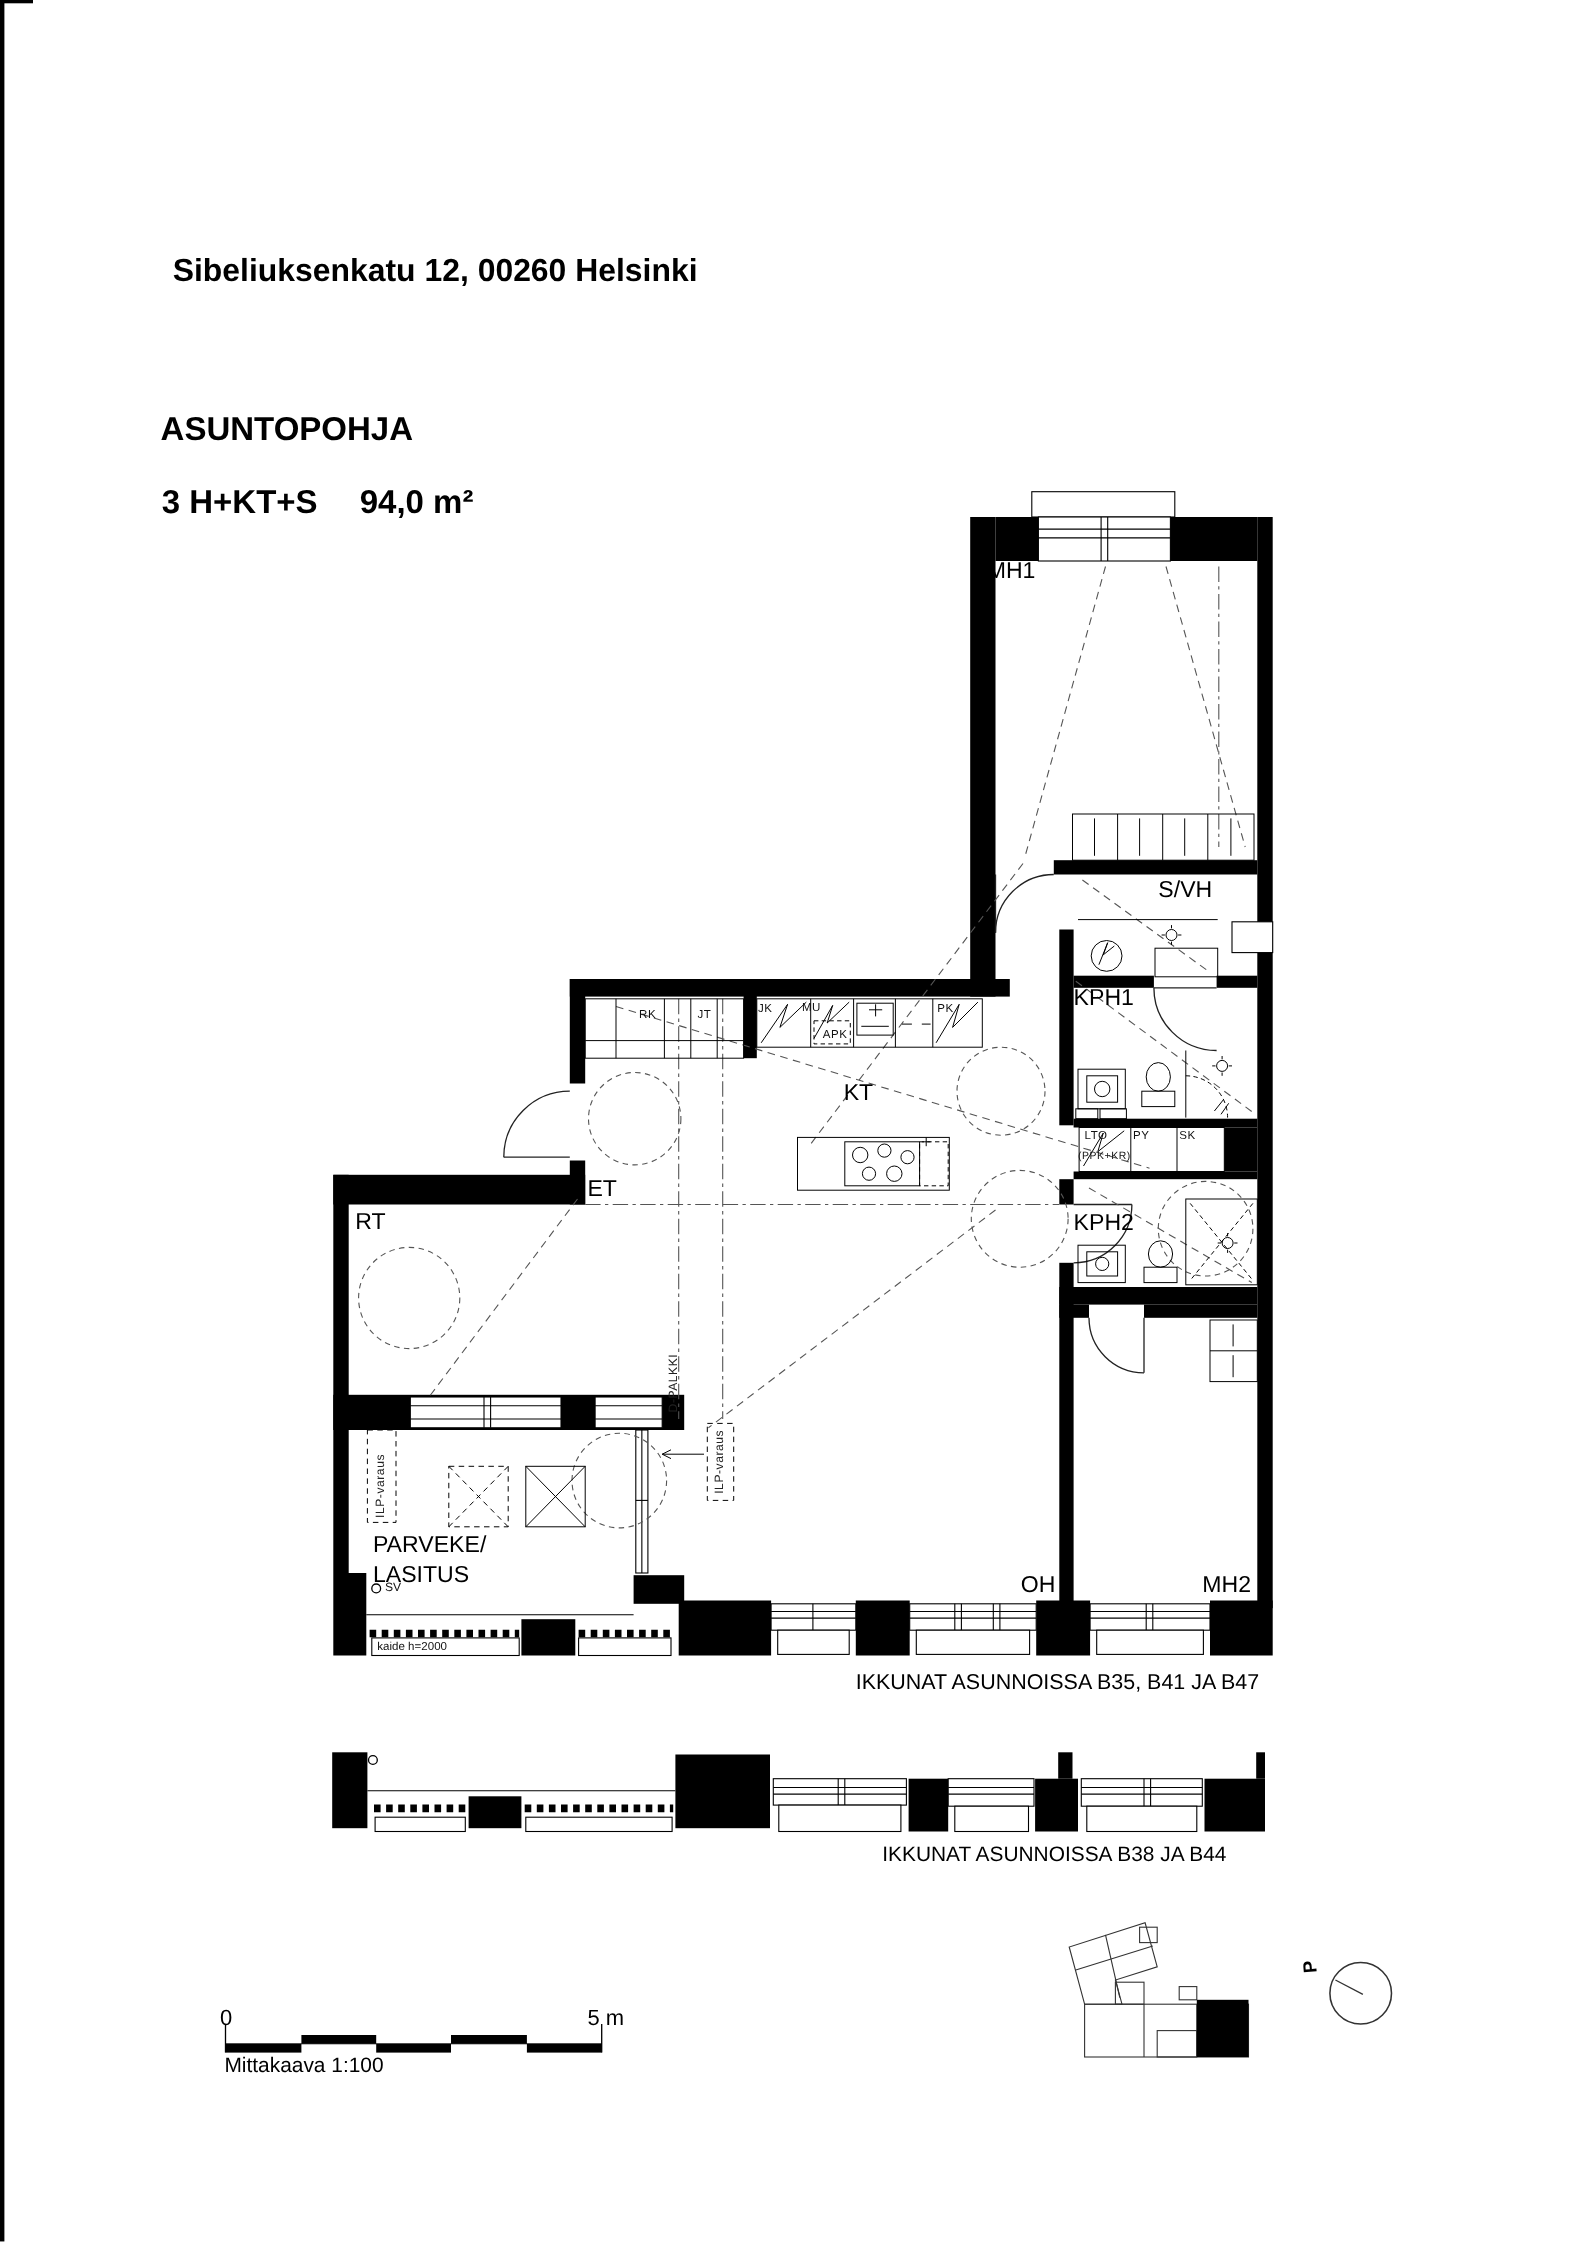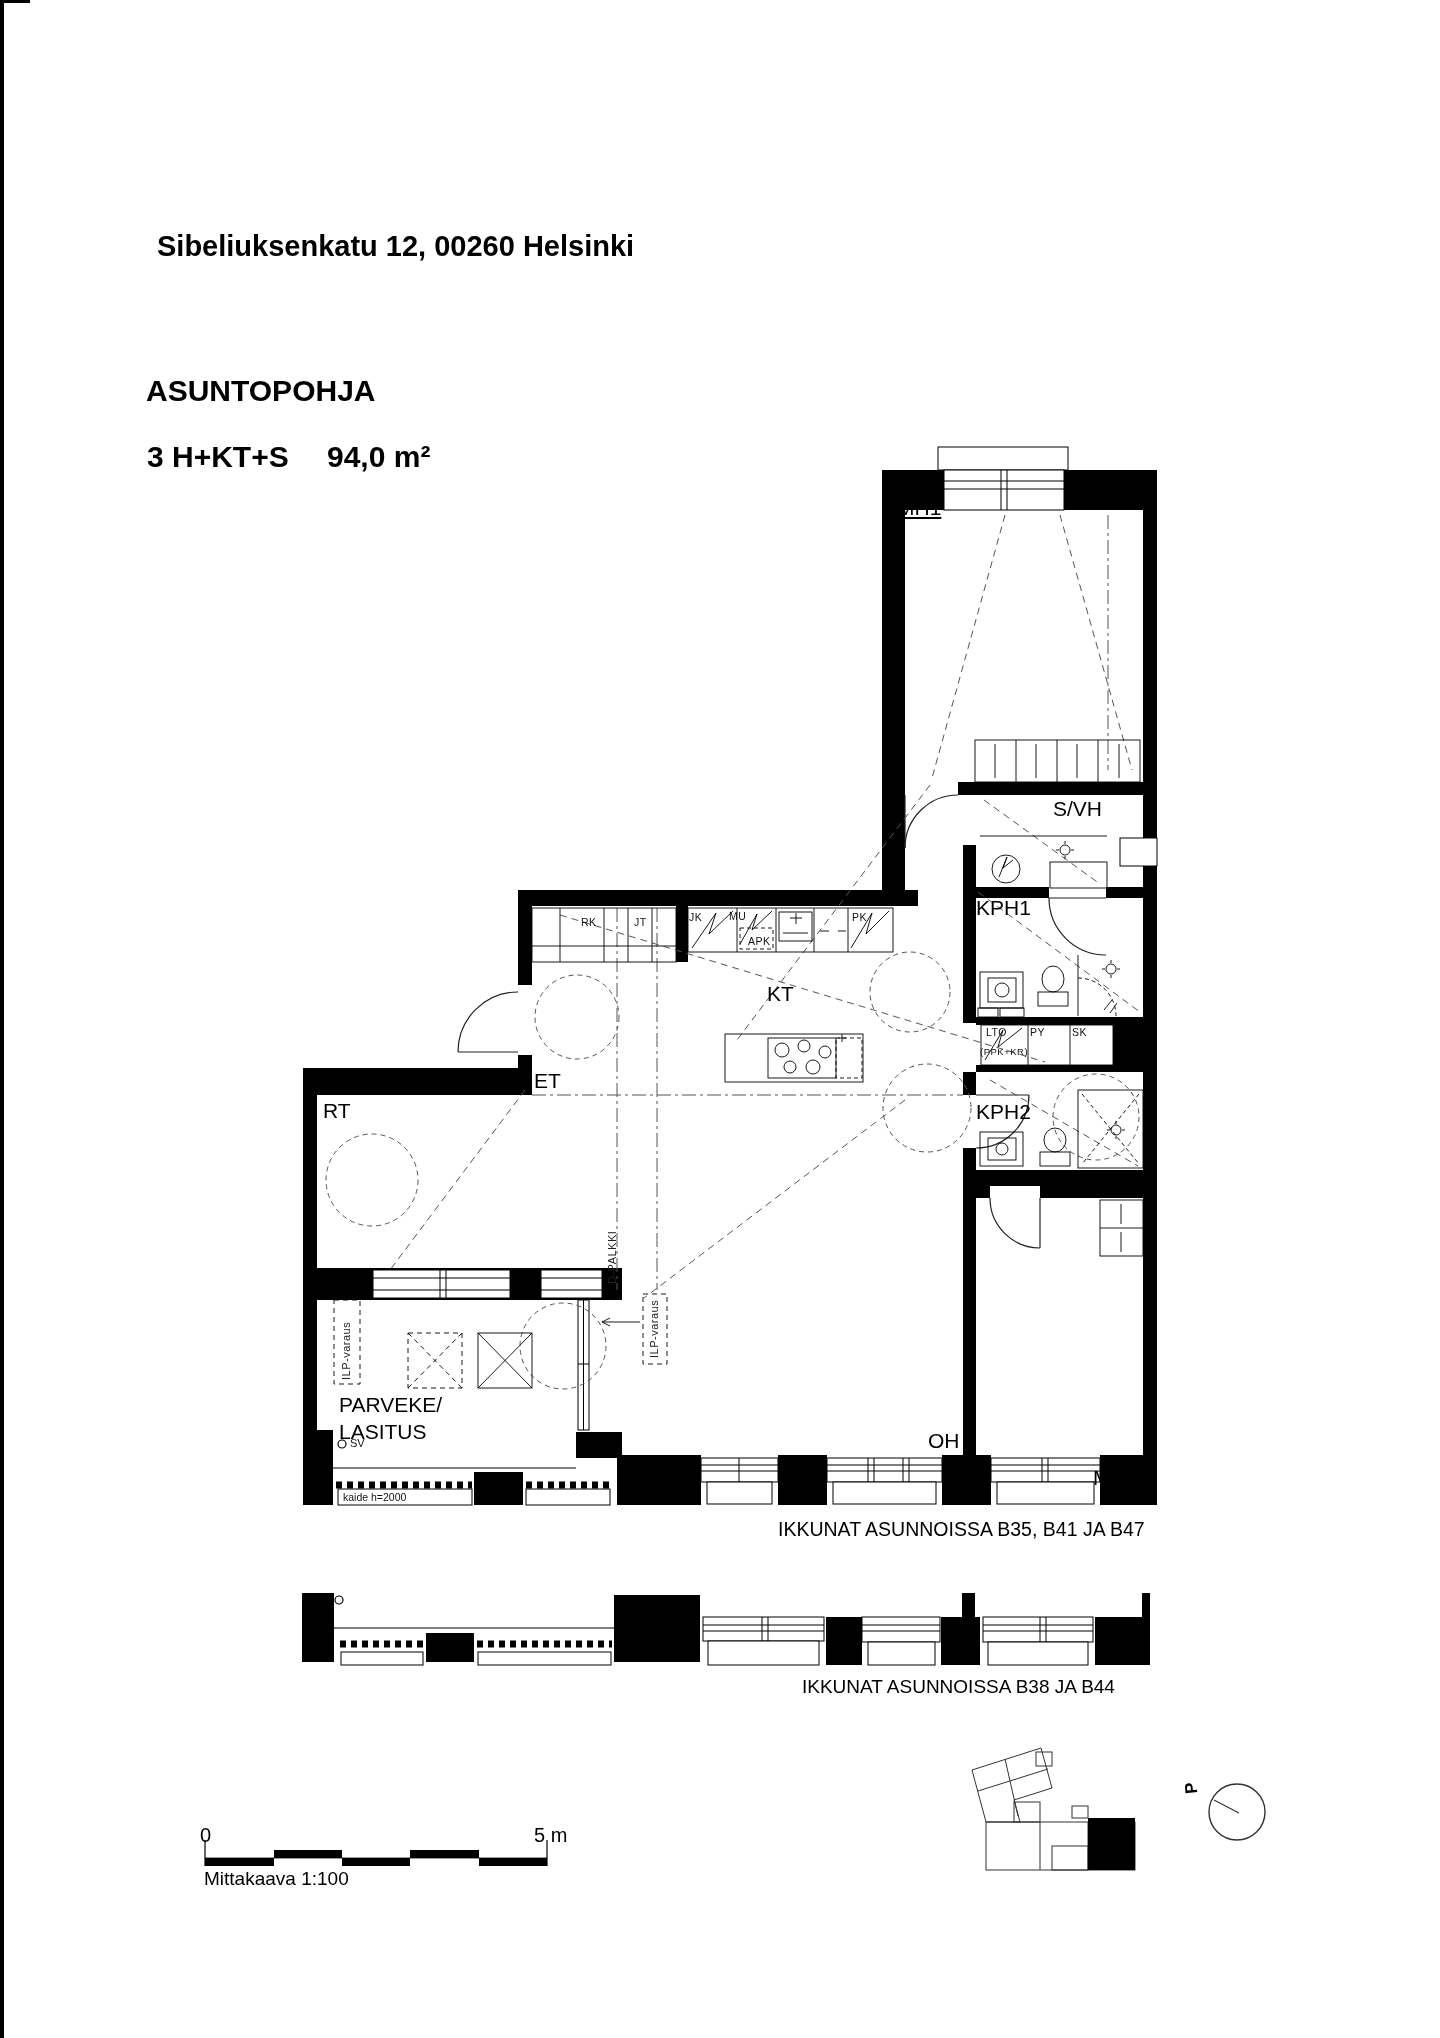--- a/index.html
+++ b/index.html
@@ -340,29 +340,29 @@
       <rect x="1052" y="1846" width="36" height="24"></rect>
       <rect x="1088" y="1818" width="47" height="52" fill="#000" stroke="none"></rect>
     </g>
 
     <g stroke="#333" fill="none">
       <circle cx="1237" cy="1812" r="28" stroke-width="1.4"></circle>
       <line x1="1214" y1="1800" x2="1239" y2="1813" stroke-width="1.2"></line>
     </g>
   </svg>
 
-  <div class="abs room" style="left:897px;top:496px;text-decoration:underline;">MH1</div>
+  <div class="abs room" style="left:897px;top:507px;">MH1</div>
   <div class="abs room" style="left:1053px;top:797px;">S/VH</div>
   <div class="abs room" style="left:976px;top:896px;">KPH1</div>
   <div class="abs room" style="left:976px;top:1100px;">KPH2</div>
   <div class="abs room" style="left:767px;top:982px;">KT</div>
   <div class="abs room" style="left:534px;top:1069px;">ET</div>
   <div class="abs room" style="left:323px;top:1099px;">RT</div>
   <div class="abs room" style="left:928px;top:1429px;">OH</div>
-  <div class="abs room" style="left:1093px;top:1429px;margin-top:37px;">MH2</div>
+  <div class="abs room" style="left:1093px;top:1429px;">MH2</div>
   <div class="abs room" style="left:339px;top:1392px;line-height:1.28;">
     <div>PARVEKE/</div>
     <div>LASITUS</div>
   </div>
 
   <div class="abs fix" style="left:581px;top:916px;">RK</div>
   <div class="abs fix" style="left:634px;top:916px;">JT</div>
   <div class="abs fix" style="left:689px;top:911px;">JK</div>
   <div class="abs fix" style="left:729px;top:910px;">MU</div>
   <div class="abs fix" style="left:748px;top:935px;">APK</div>

